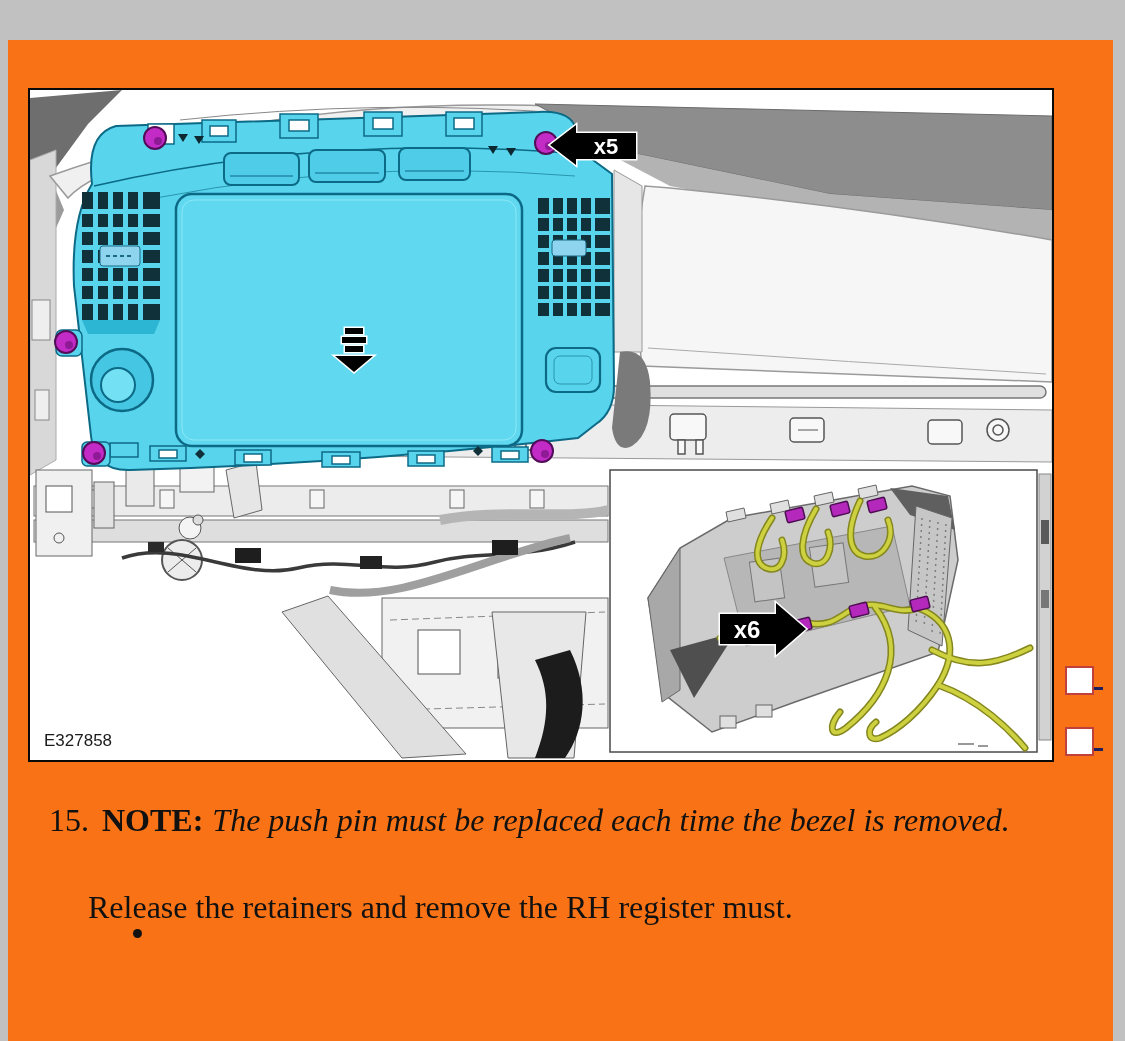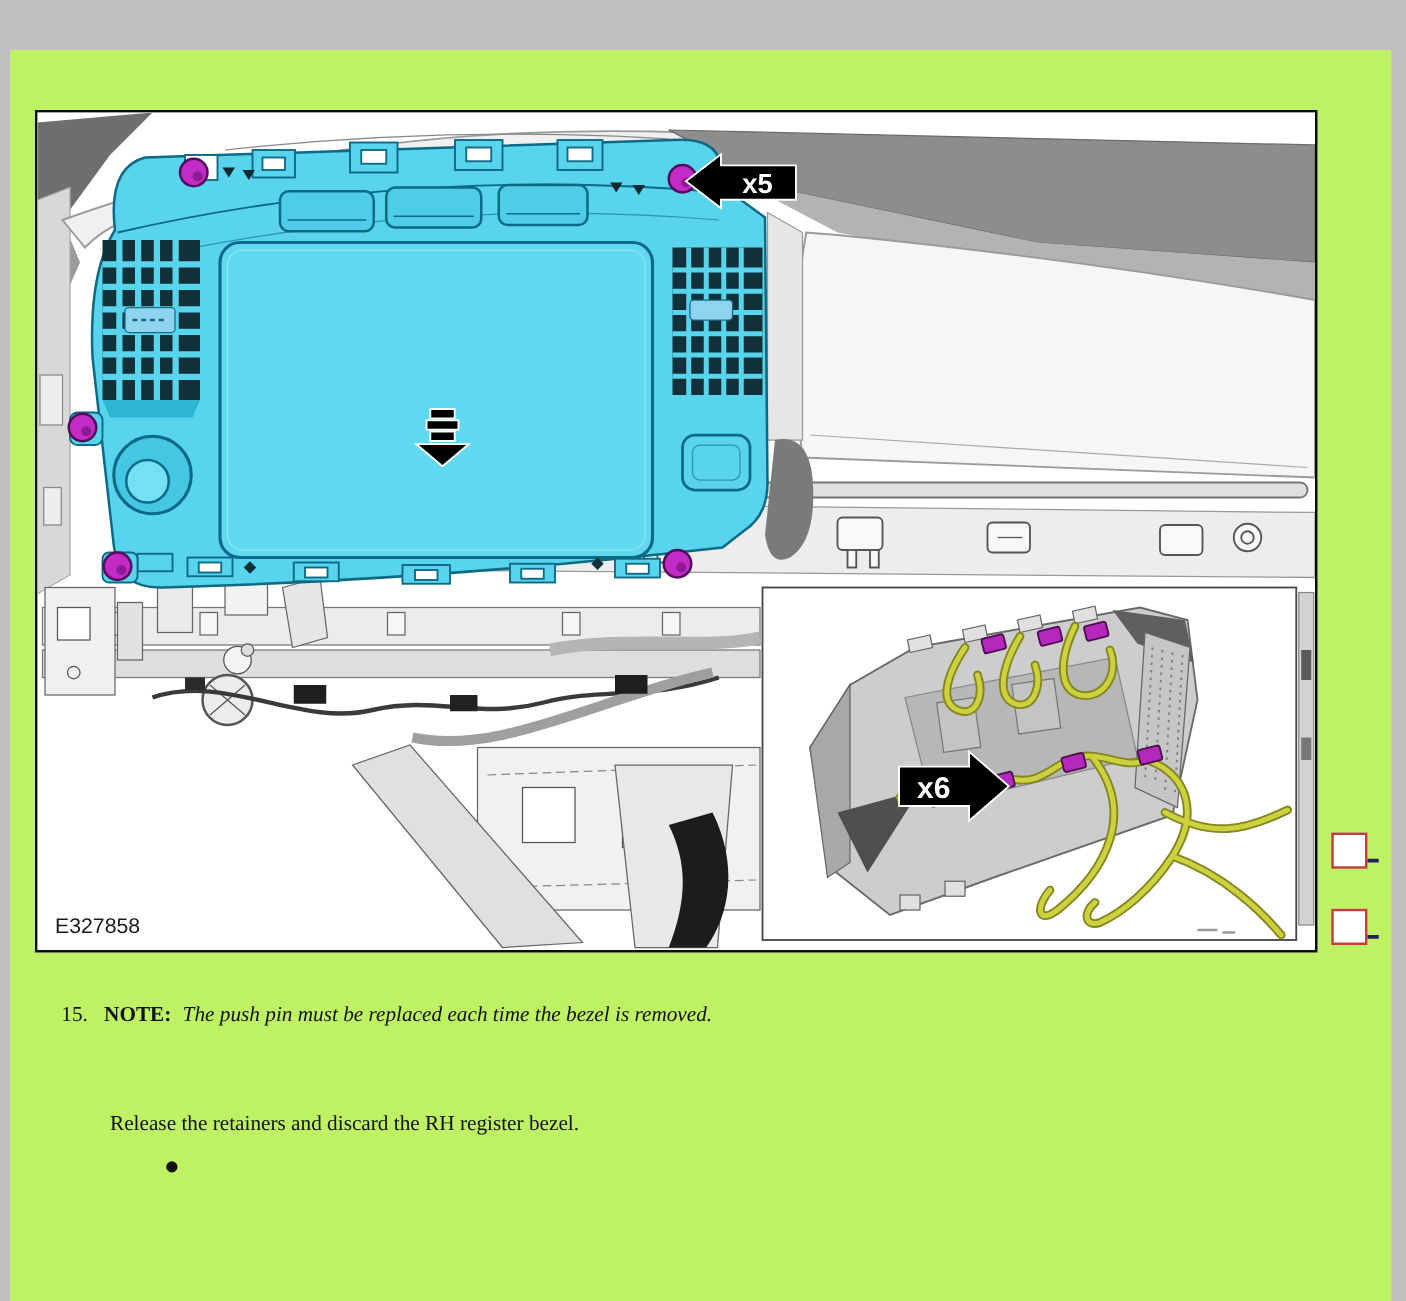--- a/index.html
+++ b/index.html
@@ -1,25 +1,25 @@
 <!DOCTYPE html>
 <html><head>
 <meta charset="utf-8">
 <style>
   html,body{margin:0;padding:0;background:#c1c1c1;}
   .viewport{position:relative;width:1125px;height:1041px;background:#c1c1c1;overflow:hidden;
             font-family:"Liberation Serif",serif;}
   .chrome-top{position:absolute;left:0;top:0;width:1125px;height:40px;background:#c1c1c1;}
-  .page{position:absolute;left:8px;top:40px;width:1105px;height:1001px;background:#bef264;}
+  .page{position:absolute;left:8px;top:40px;width:1105px;height:1001px;background:#f97316;}
   .figure-frame{position:absolute;left:20px;top:48px;width:1022px;height:670px;
                 border:2px solid #0a0a0a;background:#ffffff;}
   .figure-frame svg{display:block;}
   .annotation-box{position:absolute;width:25px;height:25px;border:2px solid #c0403c;background:#ffffff;}
   .annotation-tick{position:absolute;width:9px;height:3px;background:#20205a;}
-  .step-line{position:absolute;font-size:17px;color:#111;white-space:nowrap;text-align:center;}
+  .step-line{position:absolute;font-size:32px;color:#111;white-space:nowrap;text-align:center;}
   .step-number{display:inline-block;margin-right:13px;}
   .note-label{font-weight:bold;margin-right:9px;}
   .note-text{font-style:italic;}
   .bullet-dot{position:absolute;width:9px;height:9px;border-radius:50%;background:#111;}
   text{font-family:"Liberation Sans",sans-serif;}
   .figid{font-family:"Liberation Sans",sans-serif;}
 </style>
 </head>
 <body>
 
@@ -327,19 +327,19 @@
     <div class="annotation-box" style="left:1057px;top:626px;"></div>
     <div class="annotation-tick" style="left:1086px;top:647px;"></div>
     <div class="annotation-box" style="left:1057px;top:687px;"></div>
     <div class="annotation-tick" style="left:1086px;top:708px;"></div>
 
     <div class="step-line" style="left:41px;top:762px;">
       <span class="step-number">15.</span><span class="note-label">NOTE:</span><span class="note-text">The push pin must be replaced each time the bezel is removed.</span>
     </div>
 
     <div class="step-line" style="left:80px;top:849px;">
-      <span>Release the retainers and discard the RH register bezel.</span>
+      <span>Release the retainers and remove the RH register must.</span>
     </div>
 
     <div class="bullet-dot" style="left:125px;top:889px;"></div>
 
   </div>
 </div>
 
 </body></html>

